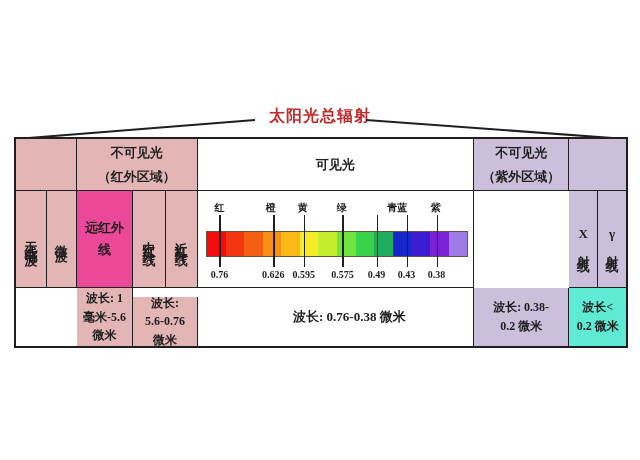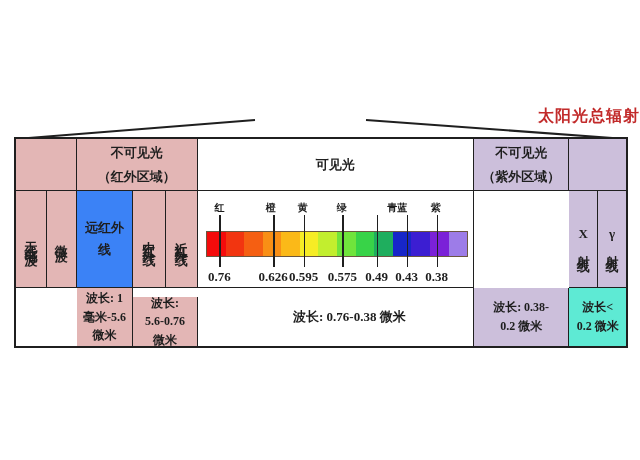--- a/index.html
+++ b/index.html
@@ -35,28 +35,28 @@
   .vert{writing-mode:vertical-lr;text-orientation:upright;letter-spacing:4px;line-height:1;}
   .wrapblock{display:inline-block;width:3.3em;line-height:1.7;}
   .wave{font-size:12px;line-height:1.55;}
   .wave-wide{font-size:13px;}
   
   .spec{position:relative;padding:0;}
   .spec-label{position:absolute;top:10%;transform:translateX(-50%);font-size:10px;font-weight:bold;white-space:nowrap;z-index:3;}
   .spec-tick{position:absolute;top:25%;height:54%;width:1.5px;background:#1f1f1f;z-index:2;}
   .spec-bar{position:absolute;left:3%;top:42%;width:94.5%;height:25%;display:flex;border:1px solid #6b5640;z-index:1;}
   .spec-block{flex:1;}
-  .spec-num{position:absolute;top:81%;transform:translateX(-50%);font-size:13px;font-weight:bold;white-space:nowrap;}
+  .spec-num{position:absolute;top:81%;transform:translateX(-50%);font-size:10px;font-weight:bold;white-space:nowrap;}
 </style>
 </head>
 <body>
 
 <div class="canvas">
 
-  <div class="title" style="color: rgb(194, 42, 42); text-align: right;">太阳光总辐射</div>
+  <div class="title" style="color: rgb(194, 42, 42);">太阳光总辐射</div>
 
   <svg class="brace" width="640" height="460">
     <line x1="255" y1="120" x2="16" y2="139" stroke="#1f1f1f" stroke-width="2"></line>
     <line x1="366" y1="120" x2="626" y2="139" stroke="#1f1f1f" stroke-width="2"></line>
   </svg>
 
   <div class="table">
 
     <div class="cell pink" style="grid-area: 1 / 1 / auto / 3; background: rgb(227, 182, 181);"></div>
     <div class="cell pink hdr" style="grid-area: 1 / 3 / auto / 6; background: rgb(227, 182, 181);">不可见光
@@ -65,21 +65,21 @@
     <div class="cell purple hdr" style="grid-area: 1 / 7 / auto / 8; background: rgb(204, 191, 219);">不可见光
 （紫外区域）</div>
     <div class="cell purple no-r" style="grid-area: 1 / 8 / auto / 10; background: rgb(204, 191, 219);"></div>
 
     <div class="cell pink band" style="grid-area: 2 / 1 / auto / 2; background: rgb(227, 182, 181);">
       <span class="vert">无线电波</span>
     </div>
     <div class="cell pink band" style="grid-area: 2 / 2 / auto / 3; background: rgb(227, 182, 181);">
       <span class="vert">微波</span>
     </div>
-    <div class="cell pink band" style="grid-area: 2 / 3 / auto / 4; background: #3b82f6;">
+    <div class="cell pink band" style="grid-area: 2 / 3 / auto / 4; background: #ec4899;">
       <span class="wrapblock">远红外线</span>
     </div>
     <div class="cell pink band" style="grid-area: 2 / 4 / auto / 5; background: rgb(227, 182, 181);">
       <span class="vert">中红外线</span>
     </div>
     <div class="cell pink band" style="grid-area: 2 / 5 / auto / 6; background: rgb(227, 182, 181);">
       <span class="vert">近红外线</span>
     </div>
 
     <div class="cell white spec" style="grid-column:6/7;grid-row:2;">

